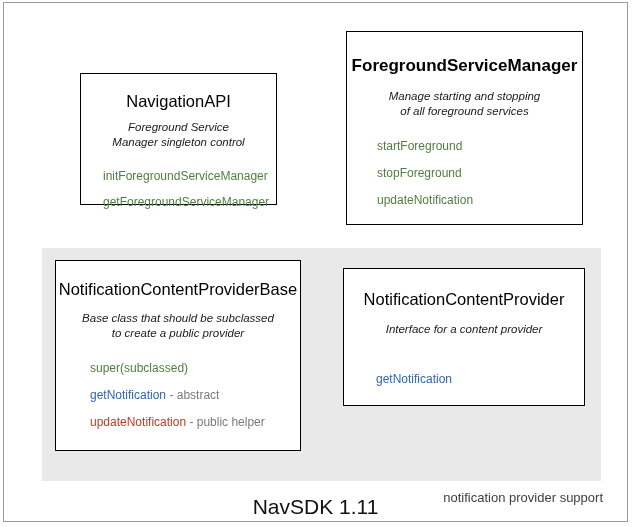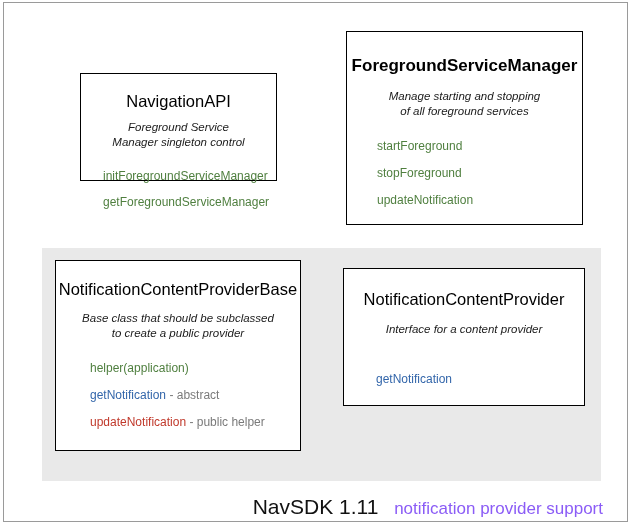--- a/index.html
+++ b/index.html
@@ -38,35 +38,35 @@
     left: 38px;
     top: 245px;
     width: 559px;
     height: 233px;
     background: #e9e9e9;
   }
 
   .group-panel-label {
     position: absolute;
     right: 24px;
-    bottom: 2px;
-    font-size: 17px;
-    color: #8b5cf6;
+    bottom: 16px;
+    font-size: 13px;
+    color: #404040;
     white-space: nowrap;
   }
 
   
   .class-box {
     position: absolute;
     background: #ffffff;
     border: 1.6px solid #000000;
     box-sizing: border-box;
   }
 
-  .box-navigationapi      { left: 76px;  top: 70px;  width: 197px; height: 108px; }
+  .box-navigationapi      { left: 76px;  top: 70px;  width: 197px; height: 132px; }
   .box-fgservicemanager   { left: 342px; top: 28px;  width: 237px; height: 194px; }
   .box-ncpbase            { left: 51px;  top: 257px; width: 246px; height: 191px; }
   .box-ncprovider         { left: 339px; top: 265px; width: 242px; height: 138px; }
 
   .class-title {
     text-align: center;
     font-size: 16.5px;
     color: #000000;
     line-height: 1.15;
     white-space: nowrap;
@@ -170,21 +170,21 @@
     </div>
 
     <div class="class-box box-ncpbase">
       <div class="class-title">NotificationContentProviderBase</div>
       <div class="class-desc">
         <div>Base class that should be subclassed</div>
         <div>to create a public provider</div>
       </div>
       <ul class="member-list">
         <li class="member-item">
-          <span class="member-name green">helper(application)</span><span class="member-note"></span>
+          <span class="member-name green">super(subclassed)</span><span class="member-note"></span>
         </li>
         <li class="member-item">
           <span class="member-name blue">getNotification</span><span class="member-note"> - abstract</span>
         </li>
         <li class="member-item">
           <span class="member-name red">updateNotification</span><span class="member-note"> - public helper</span>
         </li>
       </ul>
     </div>
 

